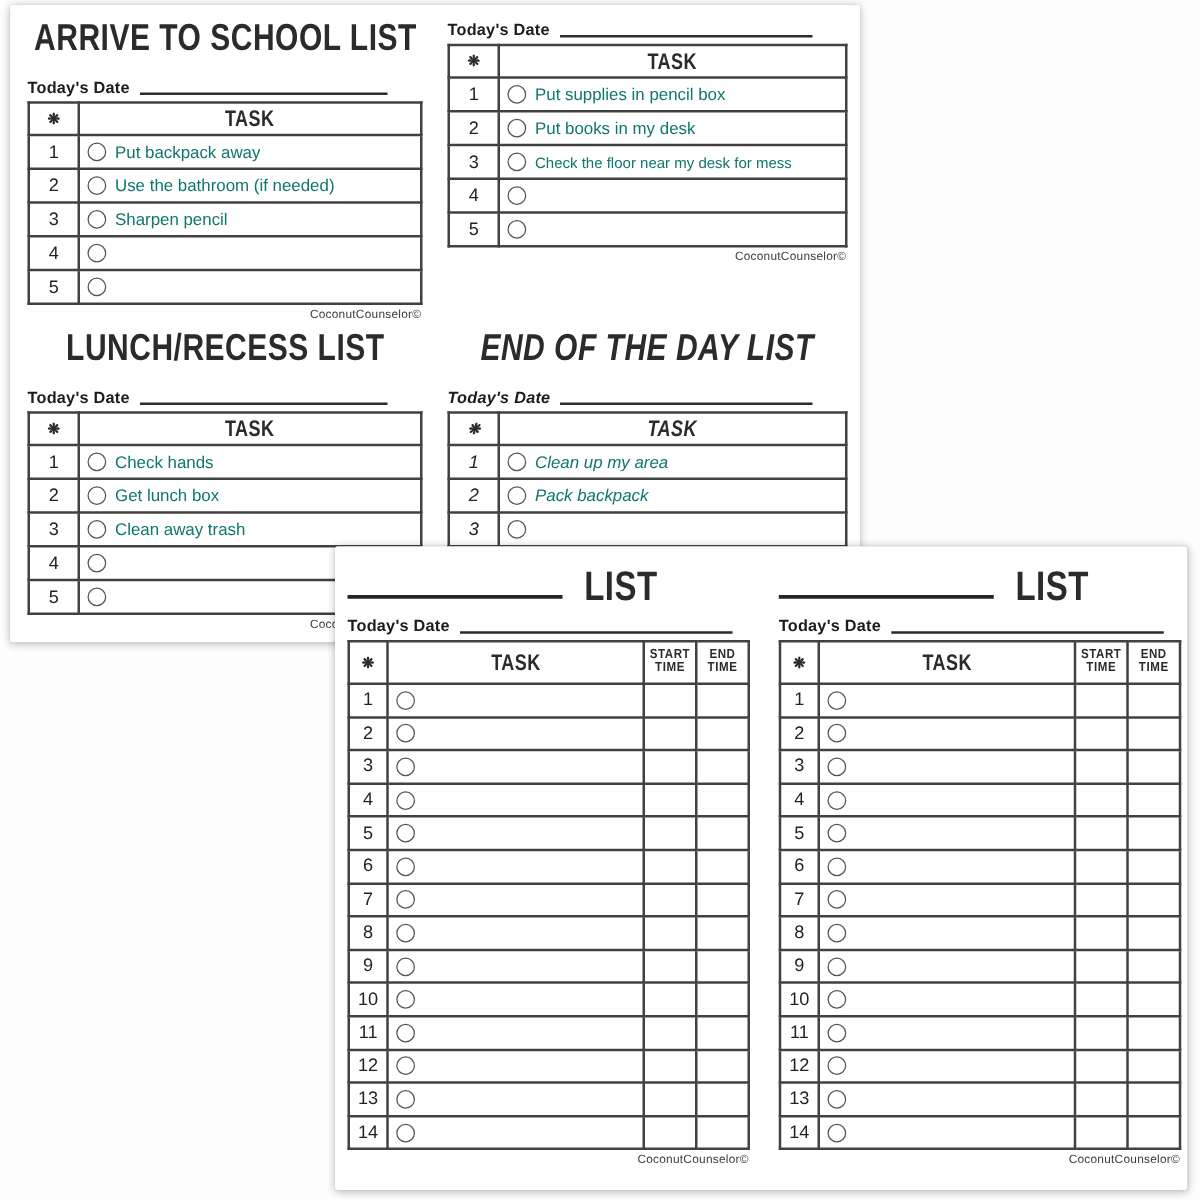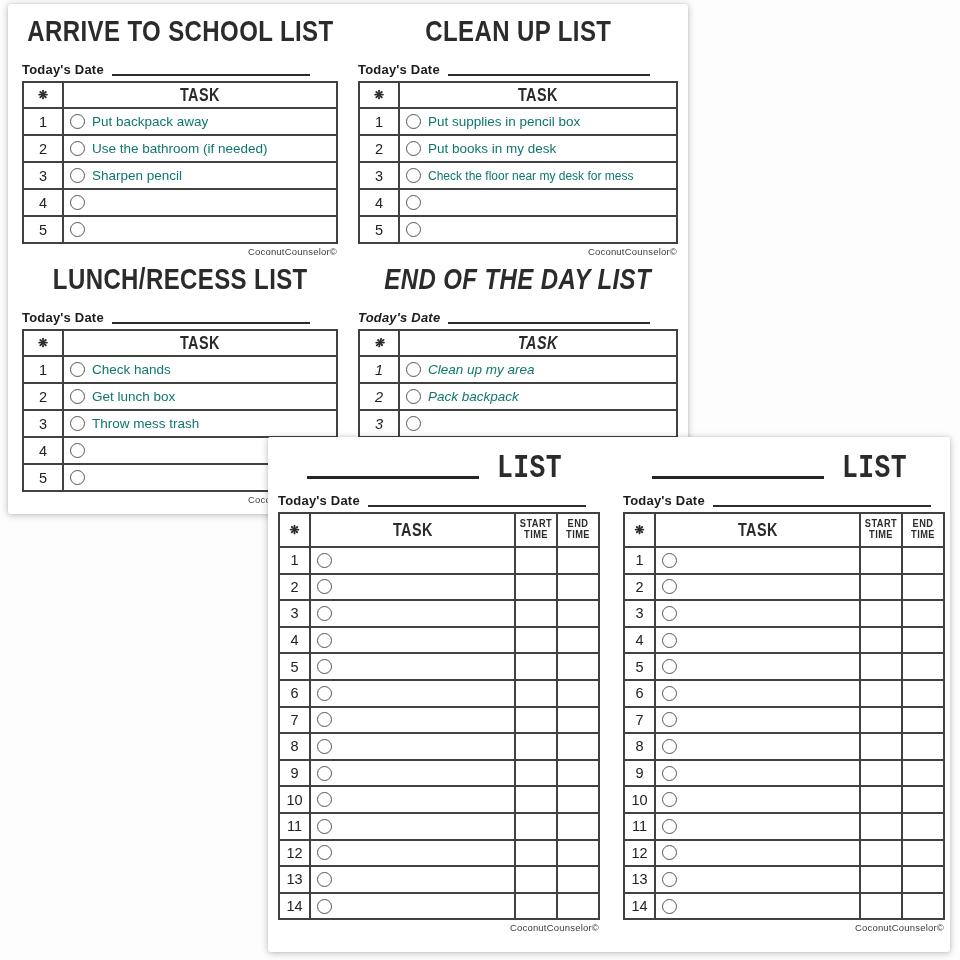--- a/index.html
+++ b/index.html
@@ -21,21 +21,21 @@
   
   .fp-0 { left:10px;  top:4px; width:322px; }
   .fp-1 { left:355px; top:4px; width:322px; }
 
   .display { display:inline-block; font-weight:700; letter-spacing:.5px;
              transform:scaleX(.8); transform-origin:center; color:#2b2b2b; }
 
   .list-title { height:46px; display:flex; align-items:center; justify-content:center; }
   .list-title .display { font-size:30px; white-space:nowrap; }
 
-  .fp-titlebar { height:44px; display:flex; align-items:flex-end; justify-content:center;font-family:Liberation Mono, monospace; }
+  .fp-titlebar { height:44px; display:flex; align-items:flex-end; justify-content:flex-start; }
   .title-blank-line { width:172px; border-bottom:3px solid #252525; margin:0 10px 6px 0; }
   .fp-titlebar .display { font-size:33px; line-height:1; }
 
   .date-row { display:flex; align-items:flex-end; margin:5px 0 4px; height:18px; }
   .date-label { font-weight:700; font-size:13px; letter-spacing:.2px; white-space:nowrap; }
   .date-line { flex:1; border-bottom:2px solid #2c2c2c; margin:0 28px 1px 8px; }
   .front-page .date-line { margin-right:14px; }
 
   table.task-table { width:100%; border-collapse:collapse; table-layout:fixed; }
   .task-table th, .task-table td { border:2px solid #414141; padding:0; }
@@ -139,23 +139,20 @@
                   <span class="task-text"></span>
                 </div>
               </td>
             </tr>
           </tbody>
       </table>
       <div class="credit">CoconutCounselor©</div>
     </div>
 
     <div class="list-block bp-1">
-      <div class="list-title">
-        <span class="display">CLEAN UP LIST</span>
-      </div>
       <div class="date-row">
         <span class="date-label">Today's Date</span>
         <span class="date-line"></span>
       </div>
       <table class="task-table">
         <colgroup>
             <col style="width:40px">
             <col>
           </colgroup>
         <thead>
@@ -259,21 +256,21 @@
                   <span class="task-text">Get lunch box</span>
                 </div>
               </td>
             </tr>
 
             <tr>
               <td class="num">3</td>
               <td class="task">
                 <div class="task-line">
                   <span class="circle"></span>
-                  <span class="task-text">Throw mess trash</span>
+                  <span class="task-text">Clean away trash</span>
                 </div>
               </td>
             </tr>
 
             <tr>
               <td class="num">4</td>
               <td class="task">
                 <div class="task-line">
                   <span class="circle"></span>
                   <span class="task-text"></span>

